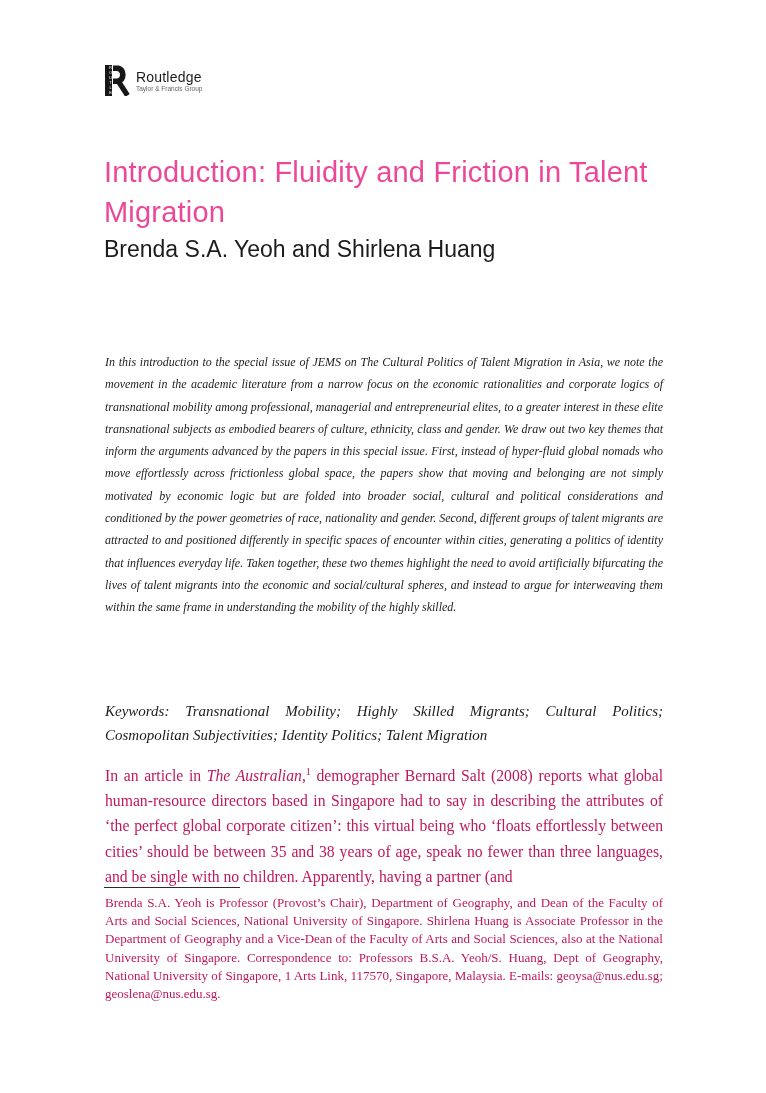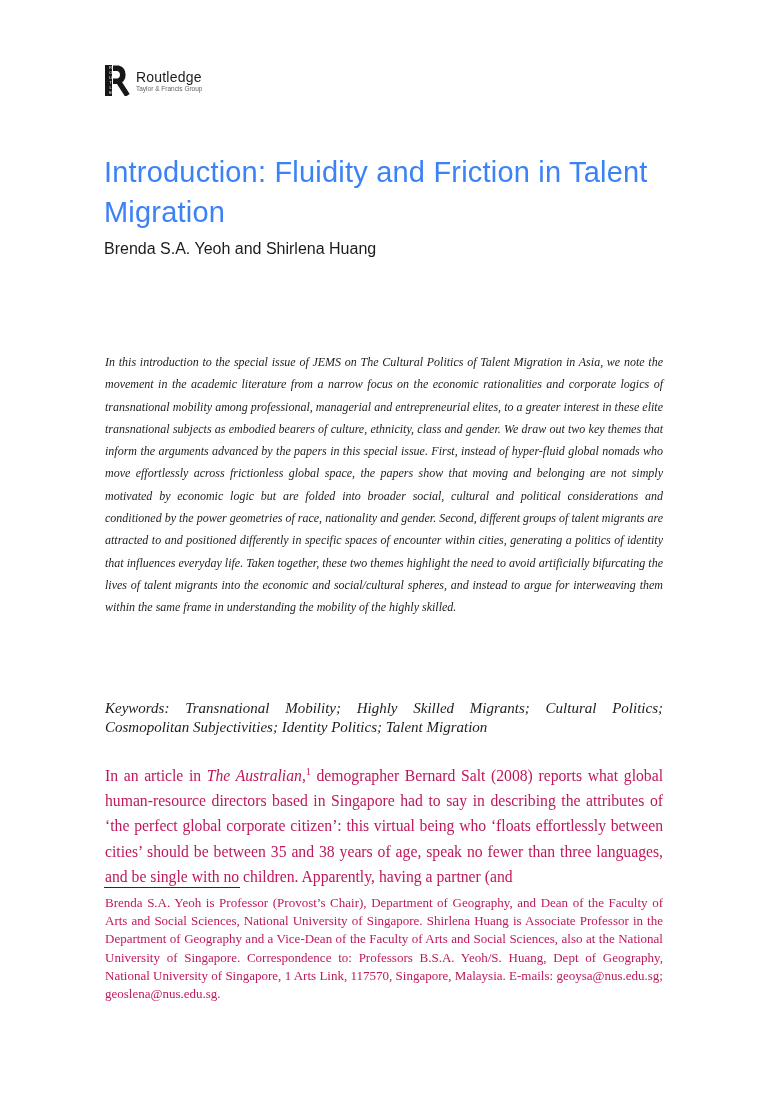--- a/index.html
+++ b/index.html
@@ -80,30 +80,30 @@
   
   .article-title {
     position: absolute;
     left: 104px;
     top: 152px;
     width: 556px;
     font-family: "Liberation Sans", sans-serif;
     font-size: 29px;
     line-height: 40px;
     font-weight: normal;
-    color: #3b82f6;
+    color: #ec4899;
     letter-spacing: 0.2px;
   }
   .article-authors {
     position: absolute;
     left: 104px;
     top: 236px;
     width: 556px;
     font-family: "Liberation Sans", sans-serif;
-    font-size: 16px;
+    font-size: 23px;
     line-height: 26px;
     color: #1c1c1c;
   }
 
   
   .article-abstract {
     position: absolute;
     left: 105px;
     top: 351px;
     width: 558px;
@@ -113,21 +113,21 @@
     text-align: justify;
     color: #1c1c1c;
   }
   .article-keywords {
     position: absolute;
     left: 105px;
     top: 699px;
     width: 558px;
     font-style: italic;
     font-size: 15px;
-    line-height: 19px;
+    line-height: 24px;
     text-align: justify;
     color: #1c1c1c;
   }
 
   
   .body-paragraph {
     position: absolute;
     left: 105px;
     top: 763px;
     width: 558px;

